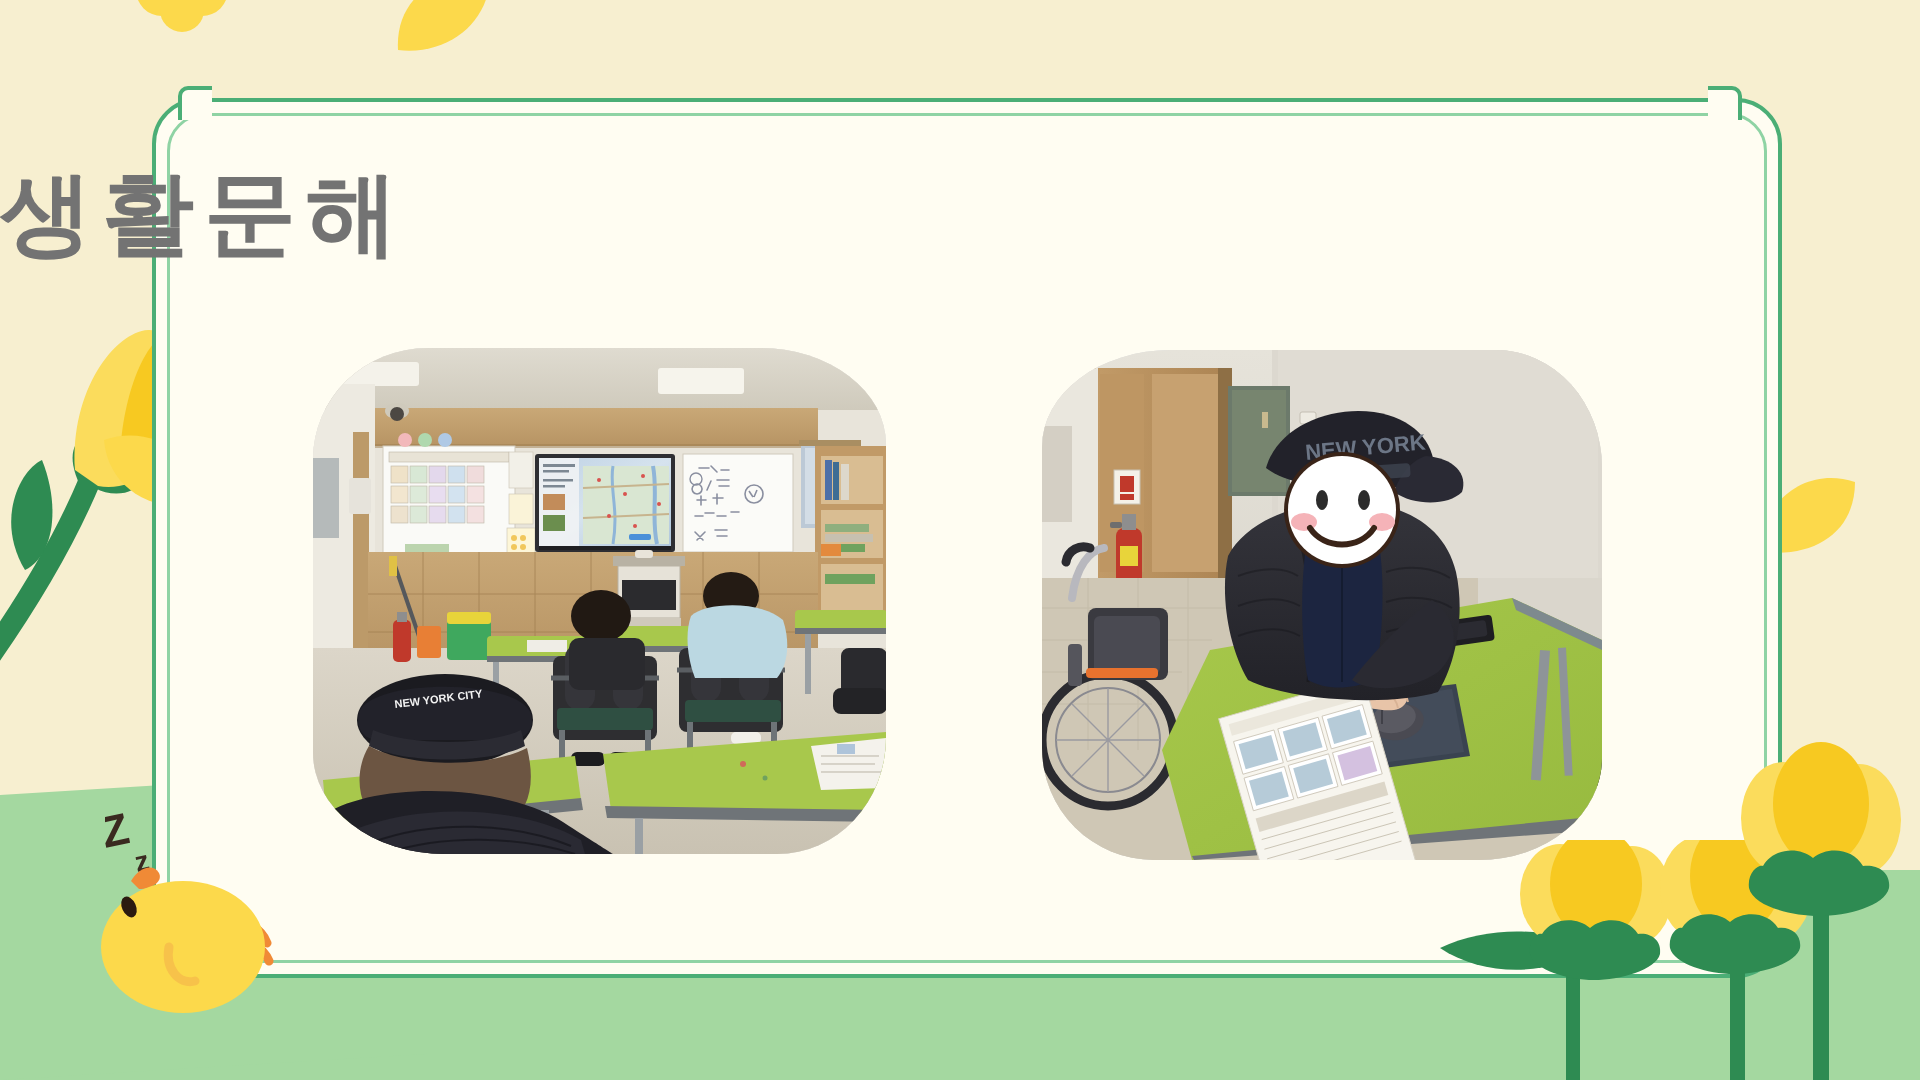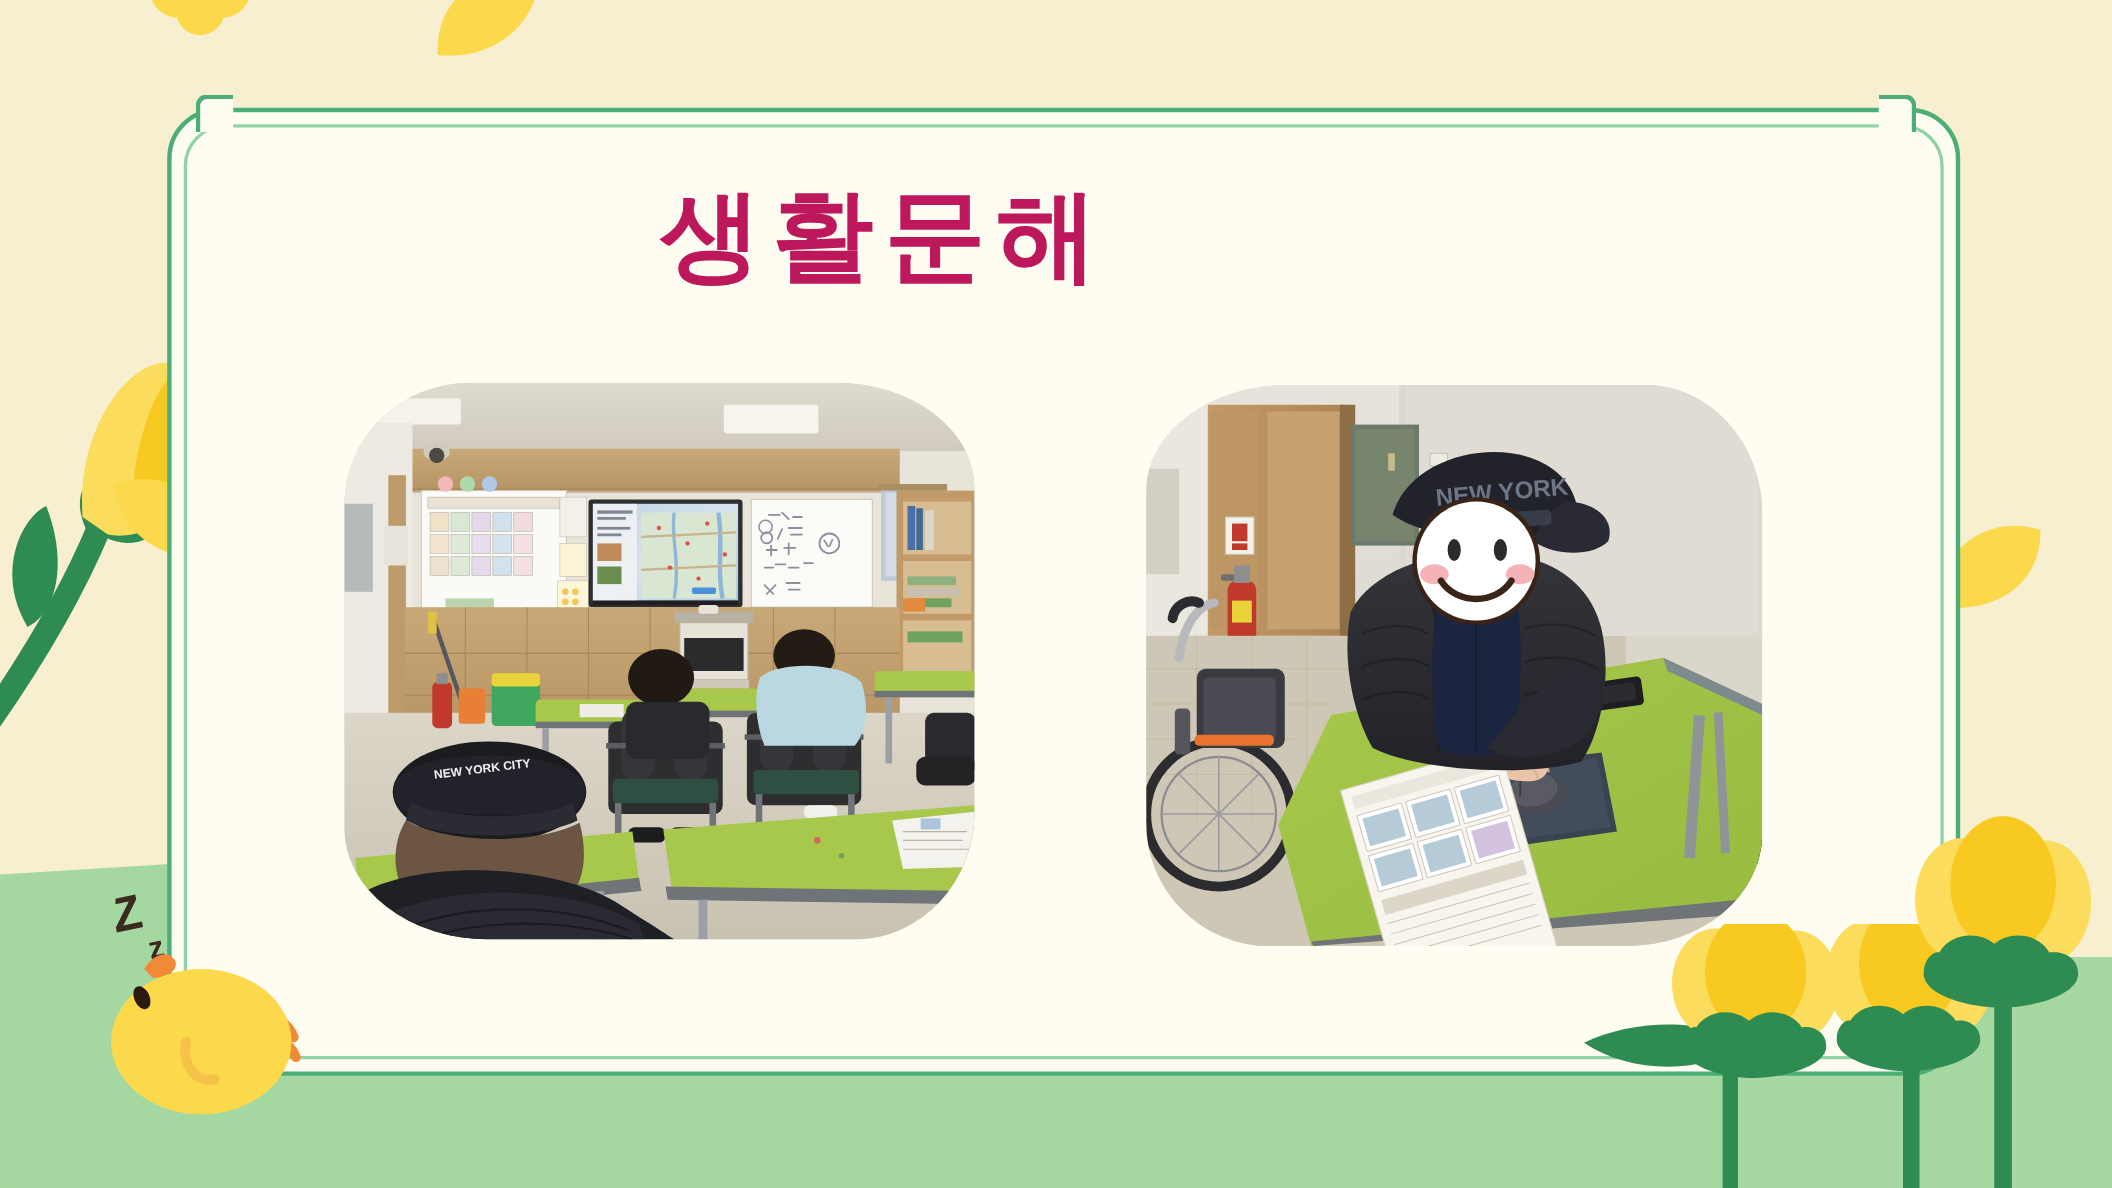--- a/index.html
+++ b/index.html
@@ -72,25 +72,25 @@
   }
   .notch.tl { left: 178px; top: 86px;  border-right: none; border-bottom: none; border-top-left-radius: 10px;}
   .notch.tr { left: 1708px; top: 86px; border-left: none; border-bottom: none; border-top-right-radius: 10px;}
 
   
   .title {
     position: absolute;
     left: 0;
     top: 152px;
     width: 1608px;
-    text-align: center;
+    text-align: left;
     font-size: 92px;
     font-weight: bold;
     letter-spacing: 10px;
-    color: #be185d;
+    color: #737373;
     font-family: "Liberation Sans", sans-serif;
   }
 
   
   .photo {
     position: absolute;
     overflow: hidden;
     background: #ddd;
     border-radius: 20% 22% 19% 23% / 22% 19% 23% 20%;
   }

